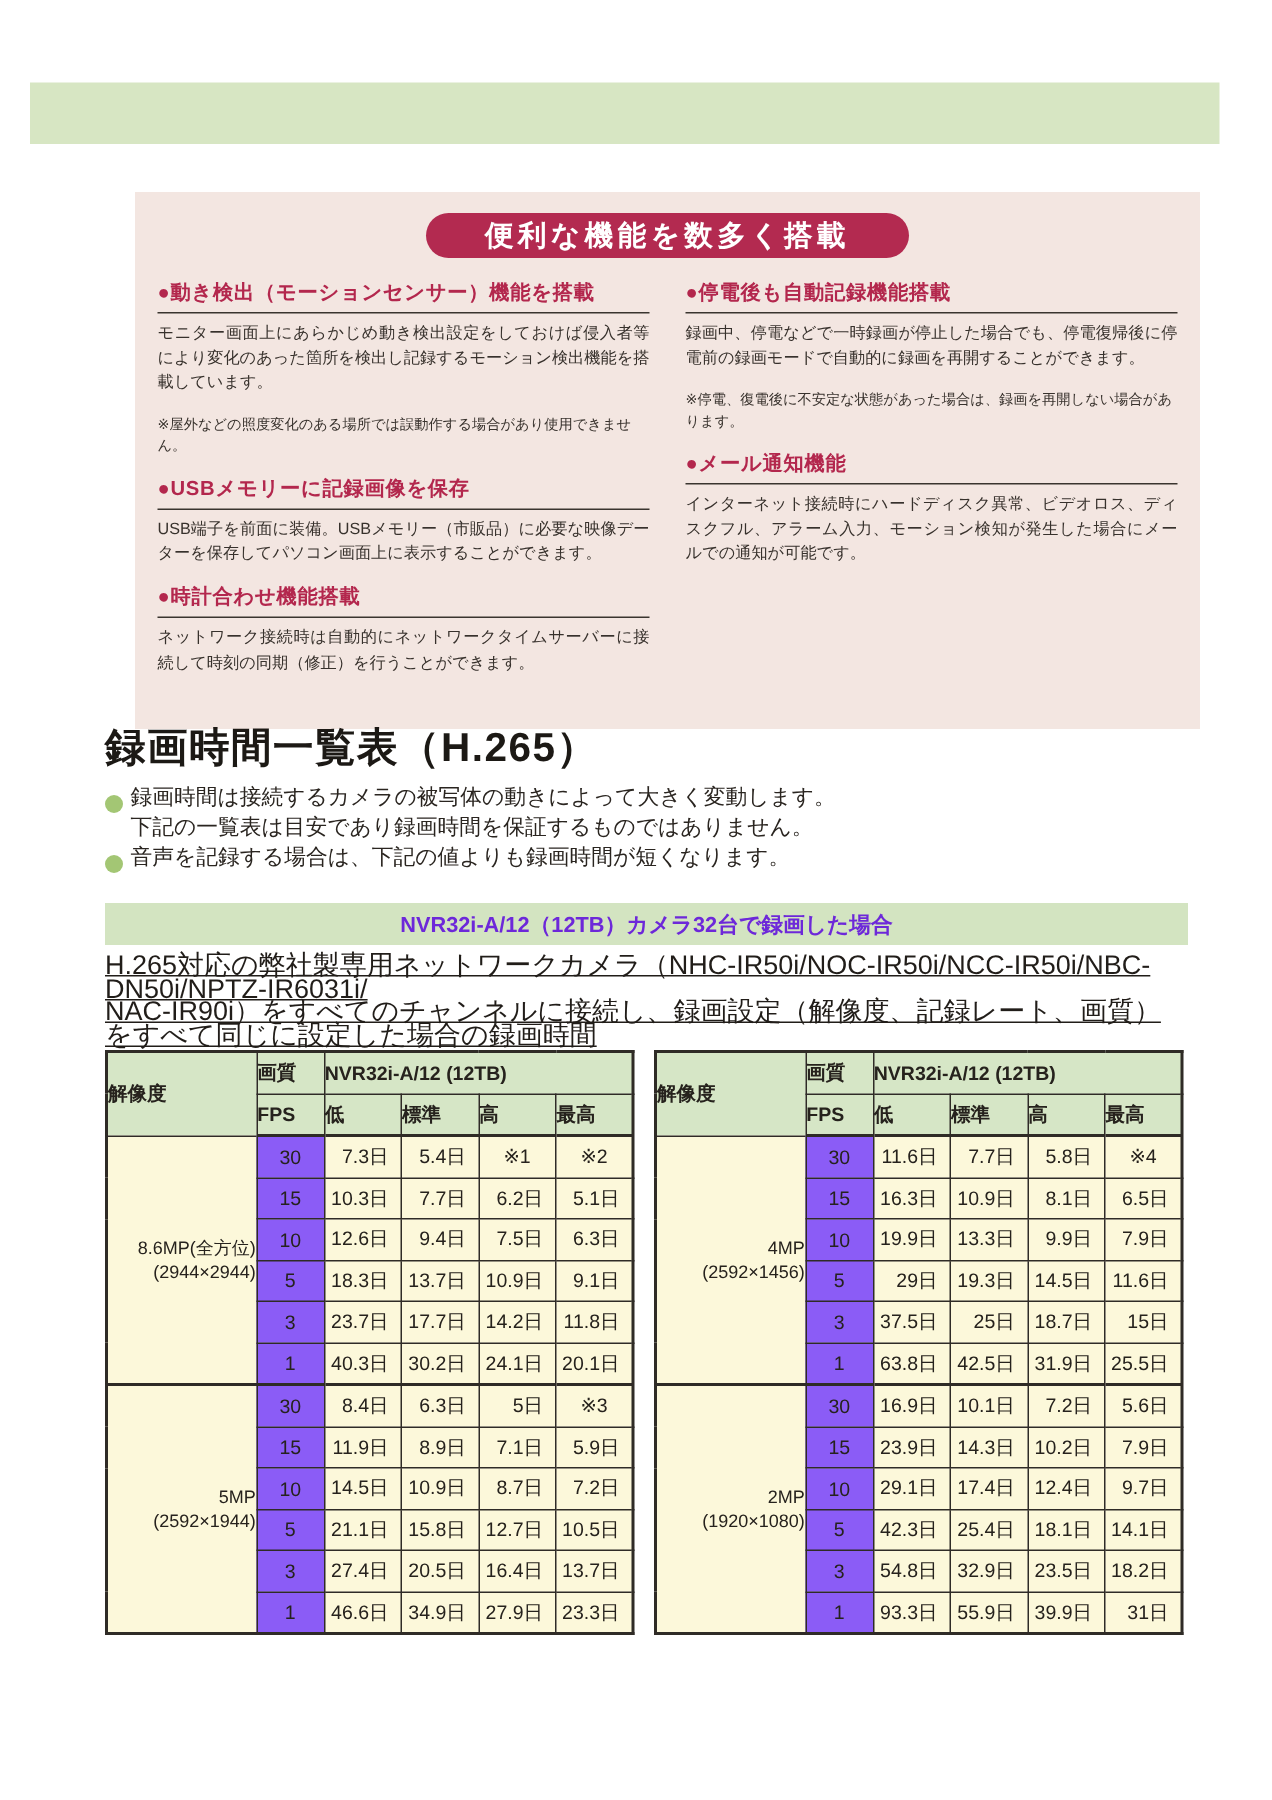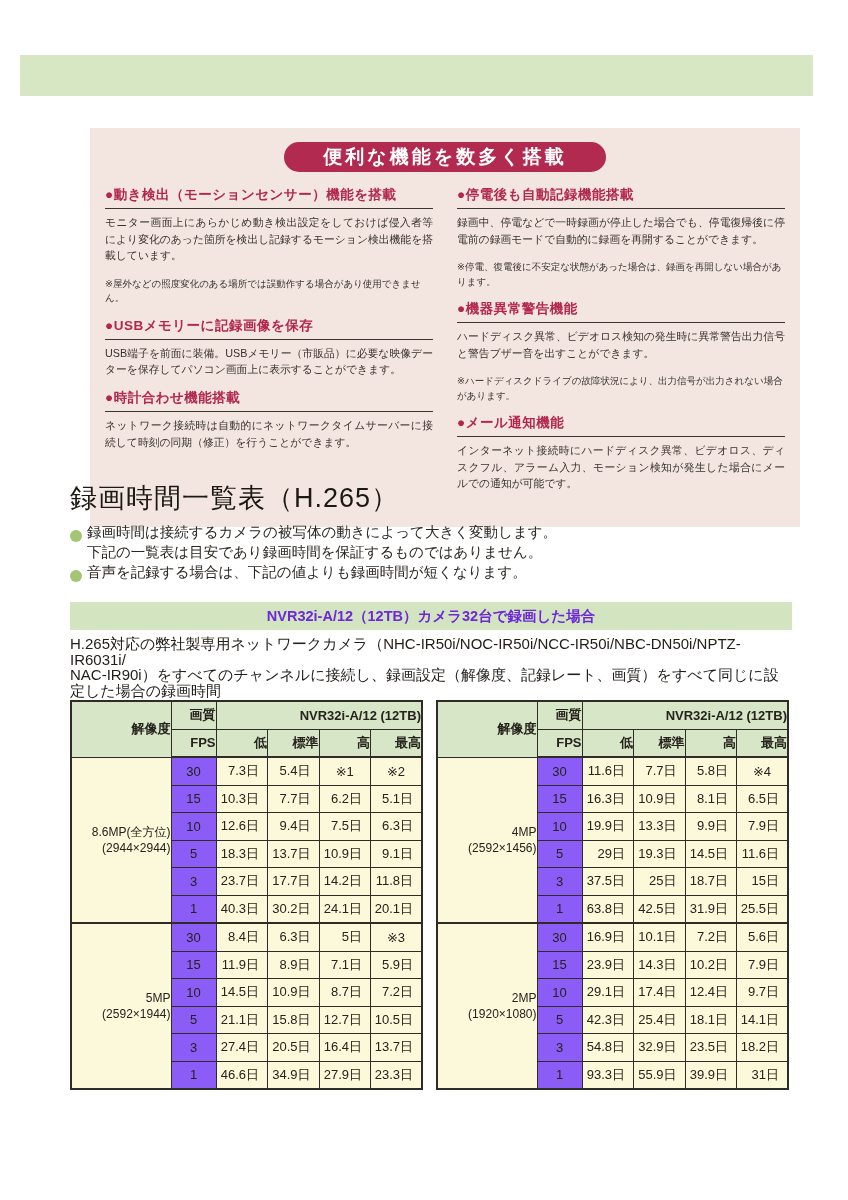--- a/index.html
+++ b/index.html
@@ -19,33 +19,33 @@
   .feature-cols{display:flex;gap:24px;padding:4px 15px 4px 15px;}
   .fcol{flex:1;min-width:0;}
   .fsection{margin-bottom:11px;}
   .ftitle{color:#b3274d;font-weight:bold;font-size:13.5px;letter-spacing:0.5px;
           border-bottom:1px solid #3a352f;padding-bottom:4px;margin-bottom:5px;}
   .fbody{font-size:10.8px;line-height:1.55;color:#37312c;text-align:justify;}
   .fnote{font-size:9.5px;line-height:1.5;color:#37312c;margin-top:13px;}
 
   
   .main{position:absolute;left:70px;top:483px;width:722px;}
-  .h1{font-size:27px;font-weight:normal;color:#1c1915;margin:0 0 4px 0;letter-spacing:1px;line-height:31px;}
+  .h1{font-size:27px;font-weight:bold;color:#1c1915;margin:0 0 4px 0;letter-spacing:1px;line-height:31px;}
   .notes{margin-top:8px;}
   .note-line{font-size:14.5px;line-height:20px;color:#2a2520;display:flex;align-items:flex-end;}
   .note-line .dot{width:12px;height:12px;border-radius:50%;background:#a3c674;flex:0 0 12px;margin:4px 5px 0 0;}
   .note-line.indent{padding-left:17px;}
   .band{margin-top:20px;height:28px;background:#d3e4c1;display:flex;align-items:center;justify-content:center;
         font-weight:bold;font-size:14.5px;color:#6d28d9;}
-  .intro{margin-top:6px;font-size:15px;line-height:15.5px;color:#211d19;}
+  .intro{margin-top:6px;font-size:18px;line-height:15.5px;color:#211d19;text-decoration:underline;}
   .tables{display:flex;gap:13px;margin-top:2px;}
   table.rec{border-collapse:collapse;width:353px;table-layout:fixed;border:2.5px solid #2f2b26;
             font-size:13px;color:#26221d;}
   table.rec th,table.rec td{border:1px solid #2f2b26;height:26.5px;padding:0;}
-  table.rec thead th{background:#d6e6c6;font-weight:bold;font-size:13px;text-align:right;}
+  table.rec thead th{background:#d6e6c6;font-weight:bold;font-size:13px;text-align:left;}
   table.rec thead tr:last-child th{border-bottom-width:2.5px;}
   .res-cell{background:#fcf8da;text-align:right;font-size:12px;line-height:1.35;}
   .fps-cell{background:#8b5cf6;text-align:center;}
   .val-cell{background:#fcf8da;}
   .val-cell.num{text-align:right;padding-right:8px;}
   .val-cell.sym{text-align:center;}
   tr.group-start td{border-top-width:2.5px;}
 </style>
 </head>
 <body>
@@ -68,25 +68,20 @@
       <div class="fsection">
         <div class="ftitle">●時計合わせ機能搭載</div>
         <div class="fbody">ネットワーク接続時は自動的にネットワークタイムサーバーに接続して時刻の同期（修正）を行うことができます。</div>
       </div>
     </div>
     <div class="fcol">
       <div class="fsection">
         <div class="ftitle">●停電後も自動記録機能搭載</div>
         <div class="fbody">録画中、停電などで一時録画が停止した場合でも、停電復帰後に停電前の録画モードで自動的に録画を再開することができます。</div>
         <div class="fnote">※停電、復電後に不安定な状態があった場合は、録画を再開しない場合があります。</div>
-      </div>
-      <div class="fsection">
-        <div class="ftitle">●機器異常警告機能</div>
-        <div class="fbody">ハードディスク異常、ビデオロス検知の発生時に異常警告出力信号と警告ブザー音を出すことができます。</div>
-        <div class="fnote">※ハードディスクドライブの故障状況により、出力信号が出力されない場合があります。</div>
       </div>
       <div class="fsection">
         <div class="ftitle">●メール通知機能</div>
         <div class="fbody">インターネット接続時にハードディスク異常、ビデオロス、ディスクフル、アラーム入力、モーション検知が発生した場合にメールでの通知が可能です。</div>
       </div>
     </div>
   </div>
 </div>
 
 <div class="main">

